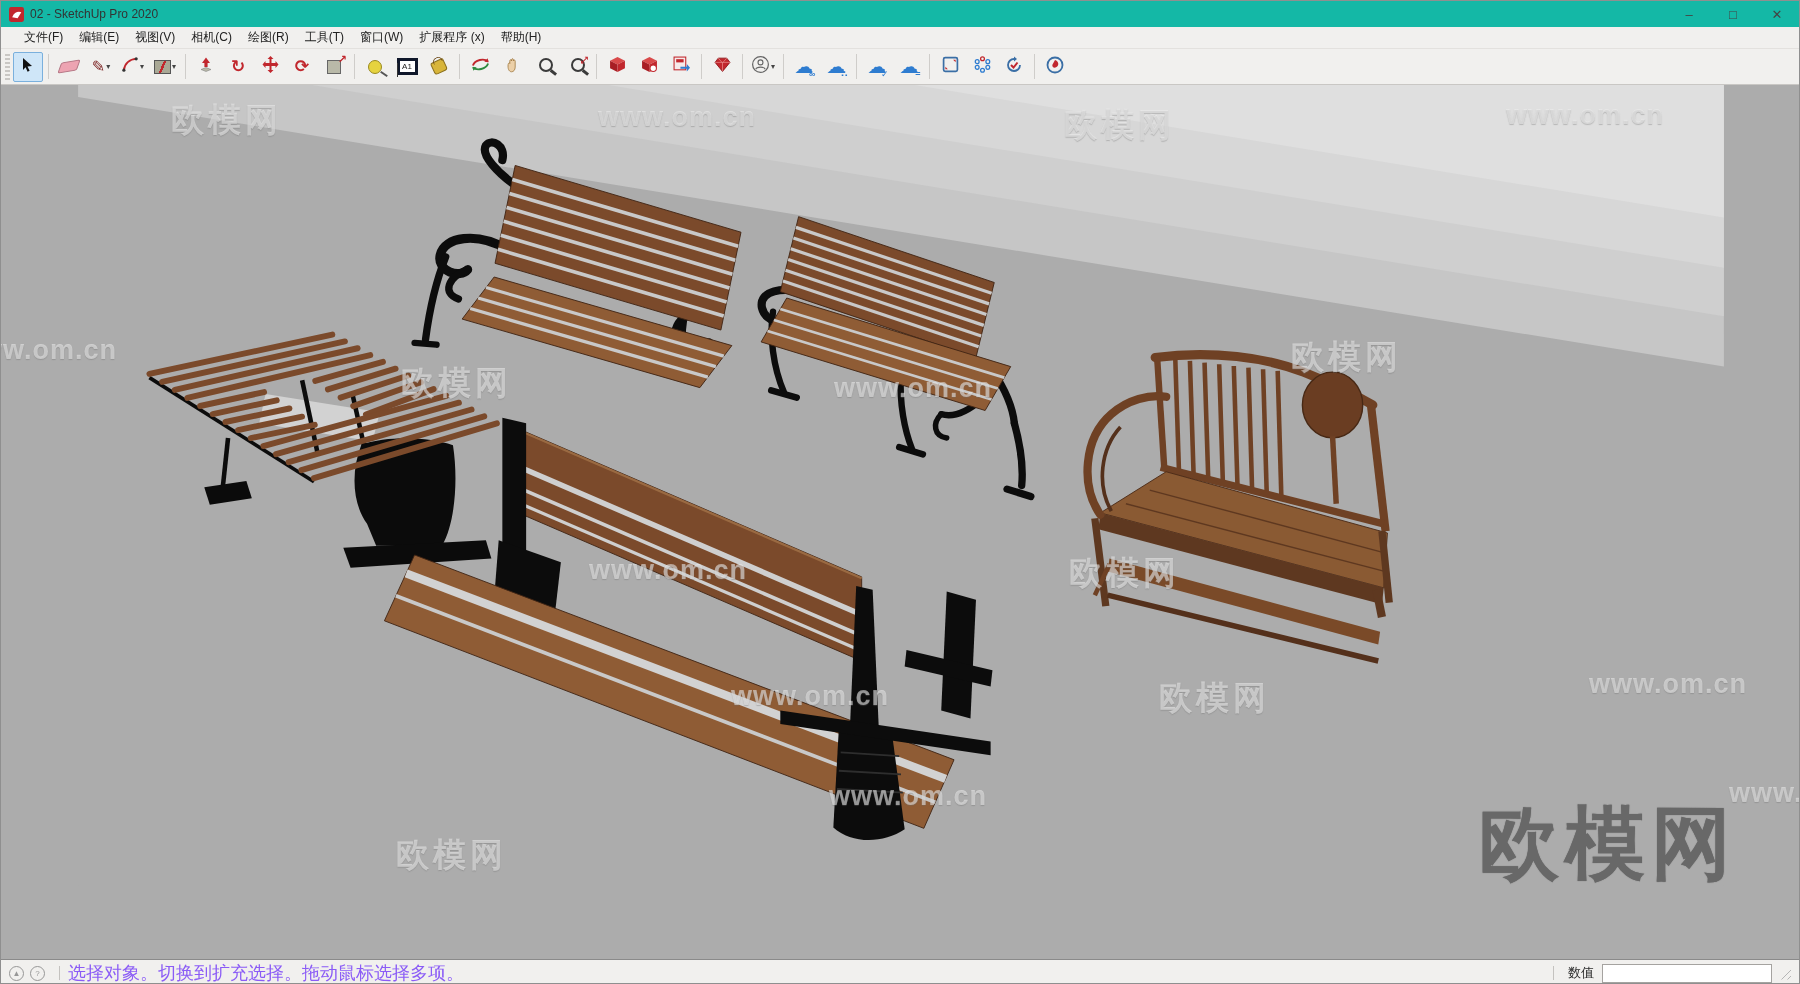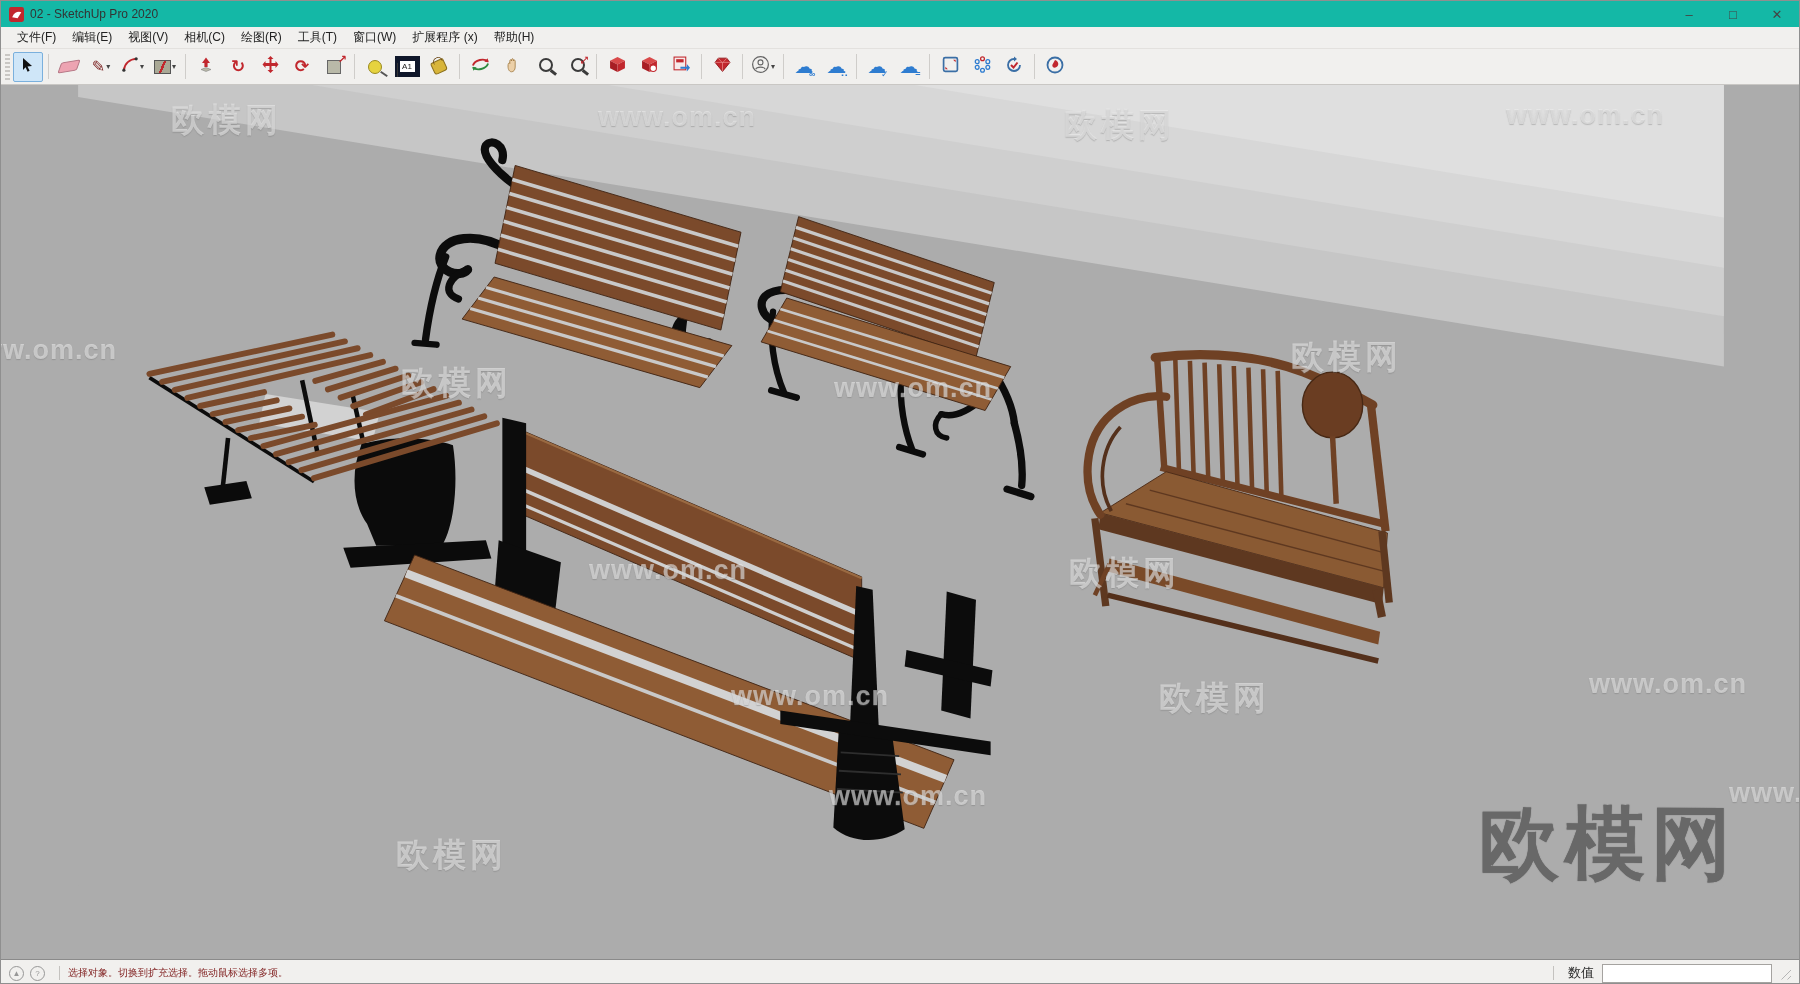--- a/index.html
+++ b/index.html
@@ -4,59 +4,59 @@
 <style>
   html,body{margin:0;padding:0;background:#666;font-family:"Liberation Sans","DejaVu Sans",sans-serif;}
   .window{position:relative;width:1800px;height:984px;background:#f1f0ee;border:1px solid #8f8f8f;box-sizing:border-box;overflow:hidden;}
   
   .titlebar{height:26px;background:#14b8a6;display:flex;align-items:center;position:relative;}
   .titlebar .app-ic{margin:0 6px 0 8px;display:flex;}
   .titlebar .title{font-size:12px;color:#333;}
   .win-ctrls{position:absolute;right:0;top:0;height:26px;display:flex;}
   .win-btn{width:44px;height:26px;display:flex;align-items:center;justify-content:center;font-size:13px;color:#444;}
   
-  .menubar{height:21px;background:#f1f0ee;display:flex;align-items:center;padding-left:8px;border-bottom:1px solid #e3e1de;}
+  .menubar{height:21px;background:#f1f0ee;display:flex;align-items:center;padding-left:15px;border-bottom:1px solid #e3e1de;}
   .menu-item{font-size:12px;color:#222;padding:2px 8px;}
   
   .toolbar{height:35px;background:#f1f0ee;display:flex;align-items:center;border-bottom:1px solid #c9c7c4;padding-left:2px;}
   .tb-grip{width:5px;height:26px;margin:0 2px;background:repeating-linear-gradient(to bottom,#c9c7c4 0 2px,transparent 2px 4px);}
   .tbtn{min-width:28px;height:28px;display:flex;align-items:center;justify-content:center;margin:0 1px;border:1px solid transparent;border-radius:2px;position:relative;}
   .tbtn.active{background:#cfe6f8;border-color:#7ab0dd;}
   .sep{width:1px;height:25px;background:#cfcdca;margin:0 4px;flex:none;}
   .drop{font-size:8px;color:#444;margin-left:1px;align-self:center;}
   .glyph-red{color:#c1272d;font-weight:bold;font-size:17px;line-height:1;}
   .i-eraser{width:16px;height:9px;background:#eda4b2;border:1px solid #b57684;border-radius:2px;transform:skewX(-28deg) rotate(-10deg);}
   .i-pencil{color:#7a1f1f;font-size:16px;line-height:1;}
   .i-rect{width:15px;height:12px;background:#a9a895;border:1px solid #555;background-image:linear-gradient(115deg,transparent 44%,#c1272d 44%,#c1272d 56%,transparent 56%);}
   .i-scale{width:12px;height:12px;background:#b9b9a8;border:1px solid #666;position:relative;}
   .i-scale::after{content:"\2197";position:absolute;top:-8px;right:-7px;color:#c1272d;font-size:11px;font-weight:bold;}
   .i-tape{width:12px;height:12px;background:#e6d33f;border:1px solid #9a8a20;border-radius:50%;position:relative;}
   .i-tape::after{content:"";position:absolute;width:8px;height:2px;background:#555;right:-7px;bottom:-2px;transform:rotate(35deg);}
-  .i-text{width:15px;height:11px;border:5px solid #0f172a;background:#fff;font-size:8px;color:#222;display:flex;align-items:center;justify-content:center;position:relative;}
+  .i-text{width:15px;height:11px;border:3px solid #0f172a;background:#fff;font-size:8px;color:#222;display:flex;align-items:center;justify-content:center;position:relative;}
   .i-text::after{content:"";position:absolute;left:-3px;top:2px;width:1px;height:14px;background:#333;}
   .i-paint{width:12px;height:11px;background:#d8b53a;border:1px solid #8a6f1e;border-radius:2px 2px 3px 3px;transform:rotate(-25deg);position:relative;}
   .i-paint::after{content:"";position:absolute;left:2px;top:-4px;width:8px;height:5px;border:1.5px solid #6b4a1a;border-bottom:none;border-radius:5px 5px 0 0;}
   .mag{width:10px;height:10px;border:2px solid #3b3b3b;border-radius:50%;position:relative;margin:-3px -3px 0 0;}
   .mag::after{content:"";position:absolute;width:7px;height:2.5px;background:#3b3b3b;right:-6px;bottom:-3px;transform:rotate(38deg);}
   .ext-mark{position:absolute;top:2px;right:2px;color:#c1272d;font-size:9px;font-weight:bold;}
   .cloud-wrap{position:relative;display:flex;}
   .cloud-sub{position:absolute;right:-2px;bottom:-3px;font-size:9px;font-weight:bold;color:#2e7cd0;background:transparent;line-height:1;}
   .st-ic{width:13px;height:13px;border:1.4px solid #979797;border-radius:50%;display:inline-flex;align-items:center;justify-content:center;font-size:8px;color:#979797;margin-right:6px;flex:none;}
   
   .viewport{position:relative;width:1800px;height:875px;background:#acacac;overflow:hidden;border-bottom:1px solid #8a8a8a;box-sizing:border-box;}
   .viewport svg.scene{position:absolute;left:0;top:0;}
   .wm-layer{position:absolute;inset:0;pointer-events:none;overflow:hidden;}
   .wm{position:absolute;white-space:nowrap;color:rgba(240,240,240,0.55);text-shadow:0 1px 1px rgba(110,110,110,0.35);font-weight:bold;}
   .wm.cn{font-size:33px;letter-spacing:4px;}
   .wm.url{font-size:27px;letter-spacing:1px;font-weight:bold;}
   .wm-big{position:absolute;font-size:80px;font-weight:bold;color:#686868;letter-spacing:6px;text-shadow:0 0 1px #5e5e5e;white-space:nowrap;}
   
   .statusbar{height:26px;background:#f1f0ee;display:flex;align-items:center;padding:0 8px;font-size:12px;color:#333;}
   .status-sep{width:1px;height:14px;background:#c4c2bf;margin:0 8px;}
-  .hint{flex:1;font-size:10px;color:#7f1d1d;}
+  .hint{flex:1;font-size:18px;color:#8b5cf6;}
   .measure-label{font-size:13px;color:#2b2b2b;margin:0 8px 0 6px;}
   .measure-input{width:170px;height:19px;border:1px solid #a5a3a0;background:#fff;font-size:12px;padding:0 4px;box-sizing:border-box;}
   .grip{width:13px;height:13px;margin-left:6px;background:repeating-linear-gradient(135deg,transparent 0 3px,#b5b5b5 3px 4px);clip-path:polygon(100% 0,100% 100%,0 100%);}
 </style>
 </head>
 <body>
 
 <div class="window">
 
   <div class="titlebar">

